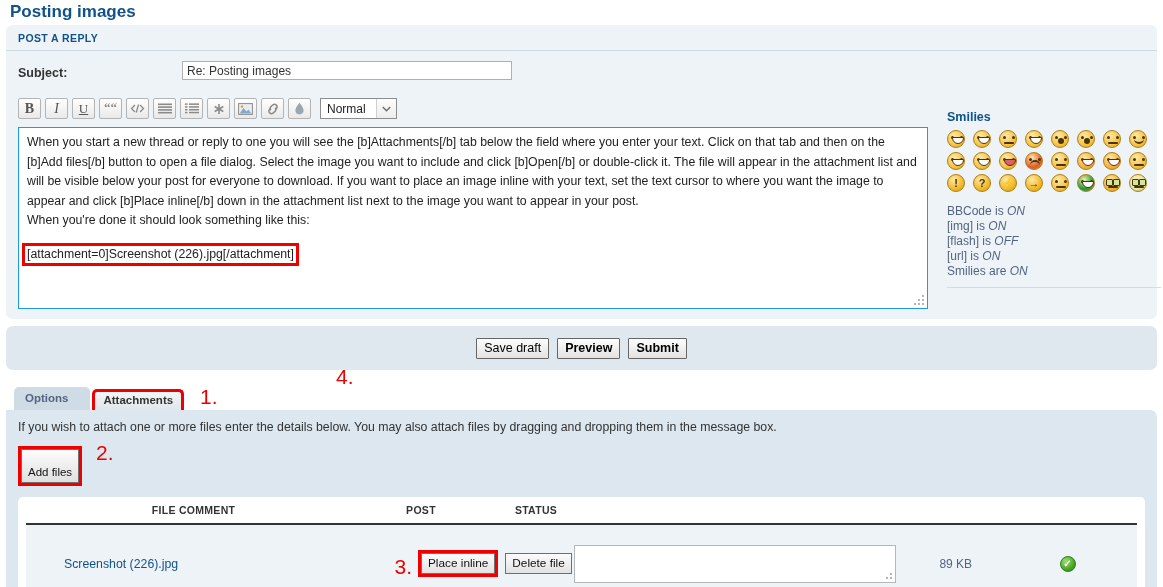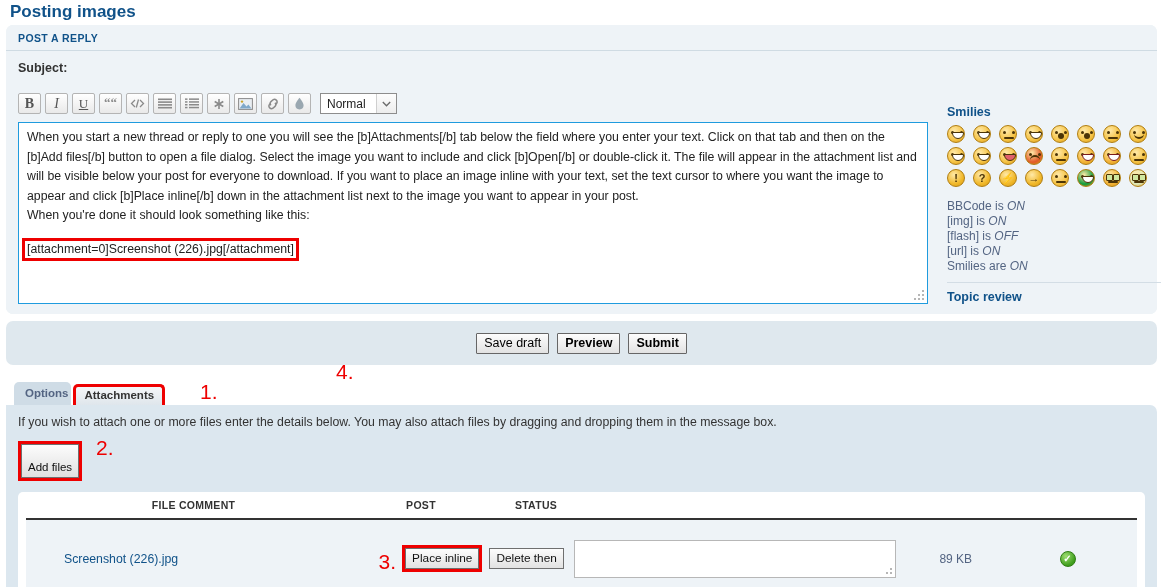--- a/index.html
+++ b/index.html
@@ -223,21 +223,21 @@
   
   .tabs {
     margin: 17px 0 0 14px;
     display: flex;
     align-items: flex-end;
     position: relative;
   }
   .tab {
     font-size: 11.5px;
     font-weight: bold;
-    padding: 5px 3px 6px 11px;
+    padding: 5px 22px 6px 11px;
     border-radius: 5px 5px 0 0;
     cursor: pointer;
   }
   .tab.inactive { color: #536482; background: #cfdce6; }
   .tab.active {
     color: #333333;
     background: linear-gradient(#f4f6f8, #dfe6ec);
     border: 3px solid #ee0000;
     border-bottom: none;
     padding: 2px 8px 4px 8px;
@@ -337,20 +337,21 @@
 
 <div id="page">
 
   <div class="page-title">Posting images</div>
 
   <div class="panel">
     <div class="post-a-reply">POST A REPLY</div>
 
     <div class="subject-row">
       <div class="subject-label">Subject:</div>
+      <input class="subject-input" type="text" value="Re: Posting images" style="">
     </div>
 
     <div class="editor-shell">
 
       <div class="toolbar">
         <div class="tbtn b">B</div>
         <div class="tbtn i">I</div>
         <div class="tbtn u">U</div>
         <div class="tbtn">
           <svg width="13" height="11" viewBox="0 0 13 11">
@@ -603,21 +604,20 @@
           </div>
 
         <div class="bbinfo" id="bbinfo">
             <div><span>BBCode is </span><span class="on">ON</span></div>
             <div><span>[img] is </span><span class="on">ON</span></div>
             <div><span>[flash] is </span><span class="on">OFF</span></div>
             <div><span>[url] is </span><span class="on">ON</span></div>
             <div><span>Smilies are </span><span class="on">ON</span></div>
           </div>
         <hr class="hr-light">
-        <div class="topic-review">Topic review</div>
       </div>
     </div>
   </div>
 
   <div class="submit-bar">
     <button class="btn">Save draft</button>
     <button class="btn bold">Preview</button>
     <button class="btn bold">Submit</button>
   </div>
 
@@ -642,25 +642,25 @@
         <div class="col-comment">FILE COMMENT</div>
         <div class="col-size">POST</div>
         <div class="col-status">STATUS</div>
       </div>
 
       <div class="attach-row">
         <div class="col-filename" style="text-align:left; display:flex; align-items:center;">
           <span class="fname">Screenshot (226).jpg</span>
           <span style="flex:1"></span>
           <span class="step-num" style="position:relative; left:0; top:3px; margin-right:6px;">3.</span>
-          <span class="rowactions" style="margin-right:8px;">
+          <span class="rowactions" style="">
             <span class="placeinline">
               <span class="inner">Place inline</span>
             </span>
-            <span class="deletefile">Delete then</span>
+            <span class="deletefile">Delete file</span>
           </span>
         </div>
         <div class="col-comment" style="display:flex; justify-content:center;">
           <div class="comment-box">
             <div class="resize-grip">
               <i style="right:0;bottom:0"></i>
                 <i style="right:4px;bottom:0"></i>
               <i style="right:0;bottom:4px"></i>
             </div>
           </div>

